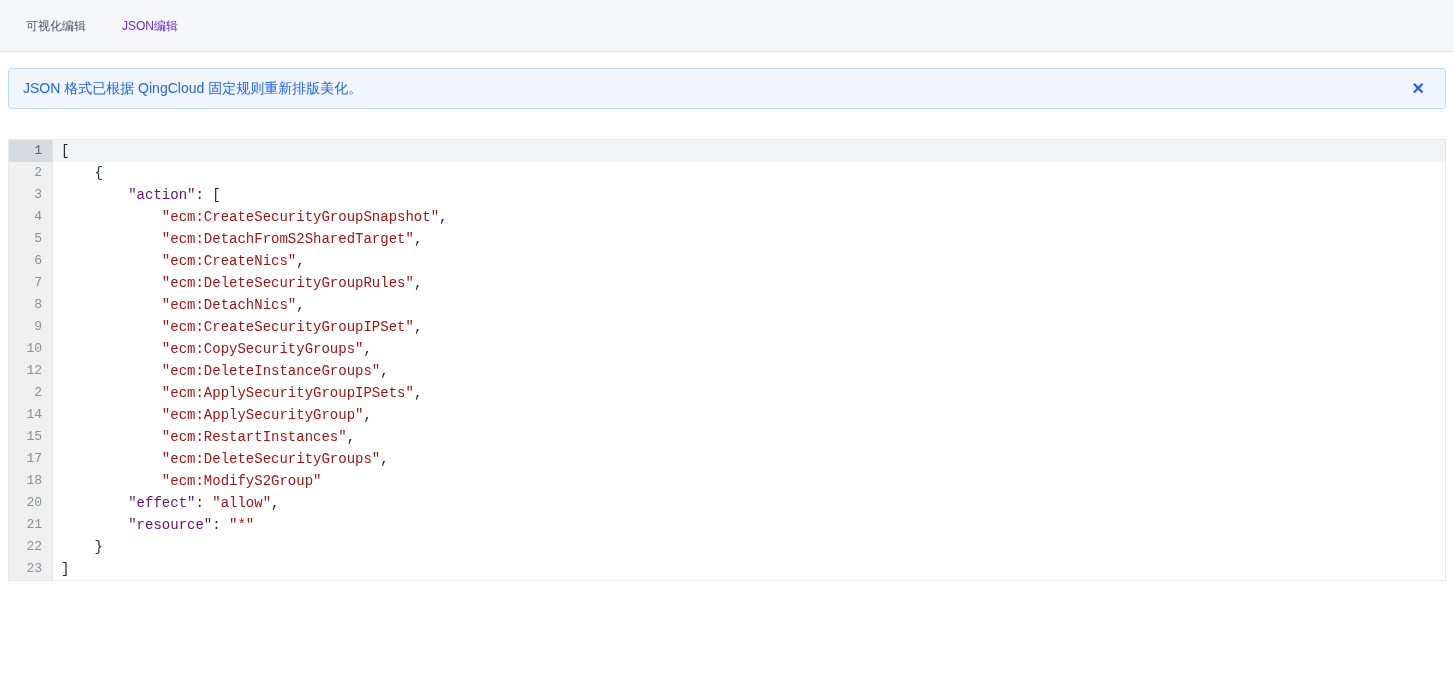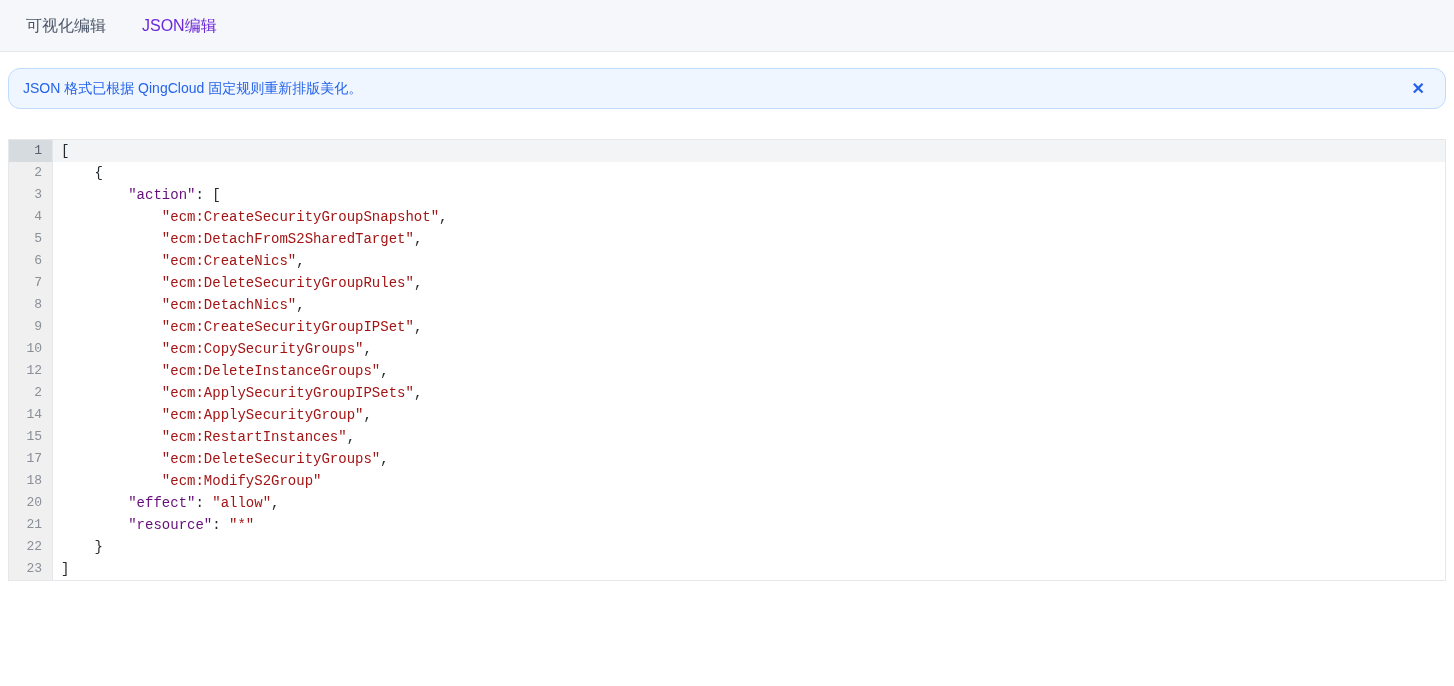--- a/index.html
+++ b/index.html
@@ -11,37 +11,37 @@
     .tabs-bar {
       background: #f5f7fa;
       border-bottom: 1px solid #e5e7eb;
       display: flex;
       padding-left: 8px;
       height: 52px;
       align-items: center;
     }
     .tab {
       padding: 0 18px;
-      font-size: 16px;
+      font-size: 12px;
       color: #4a5568;
       height: 52px;
       line-height: 52px;
       background: transparent;
       border: none;
       cursor: pointer;
     }
     .tab.active {
       color: #6d28d9;
       font-weight: 500;
     }
     .alert-bar {
       margin: 16px 8px 12px 8px;
       background: #eff6ff;
       border: 1px solid #bfdbfe;
-      border-radius: 12px;
+      border-radius: 3px;
       padding: 10px 14px;
       display: flex;
       align-items: center;
       justify-content: space-between;
     }
     .alert-text {
       color: #2563eb;
       font-size: 14px;
     }
     .alert-close {

